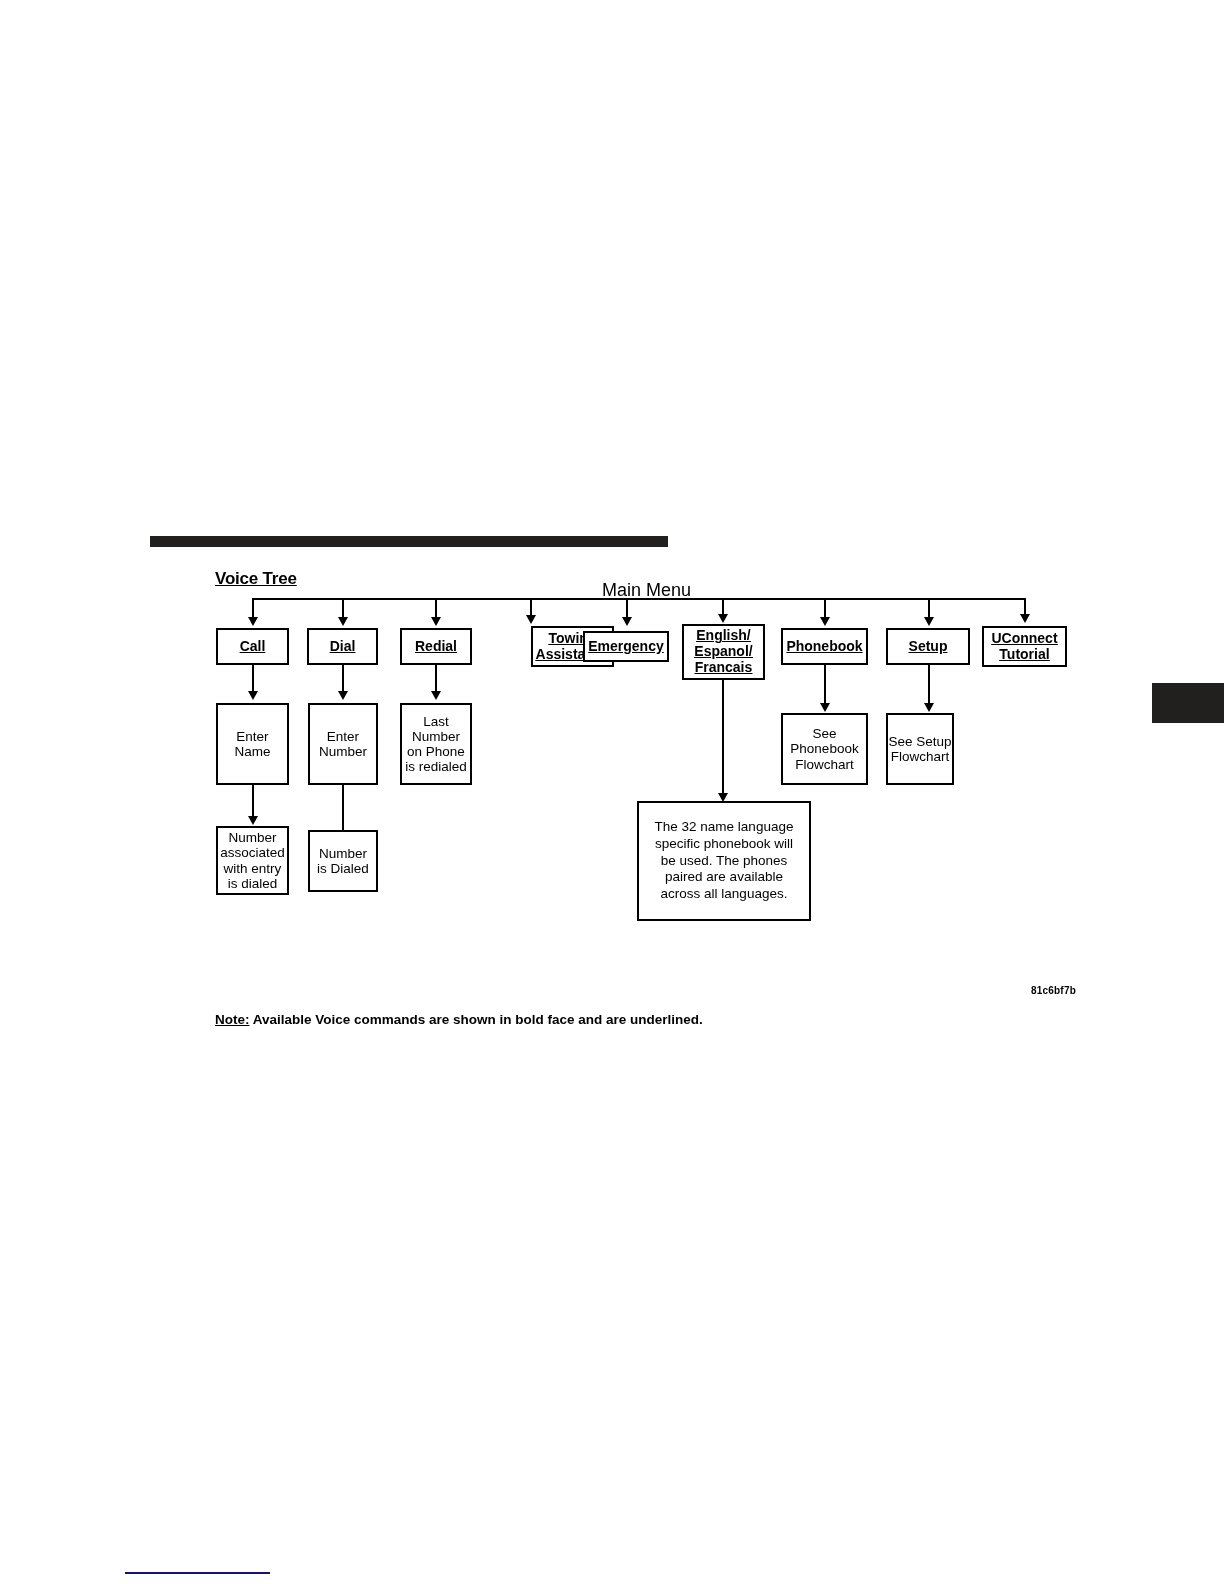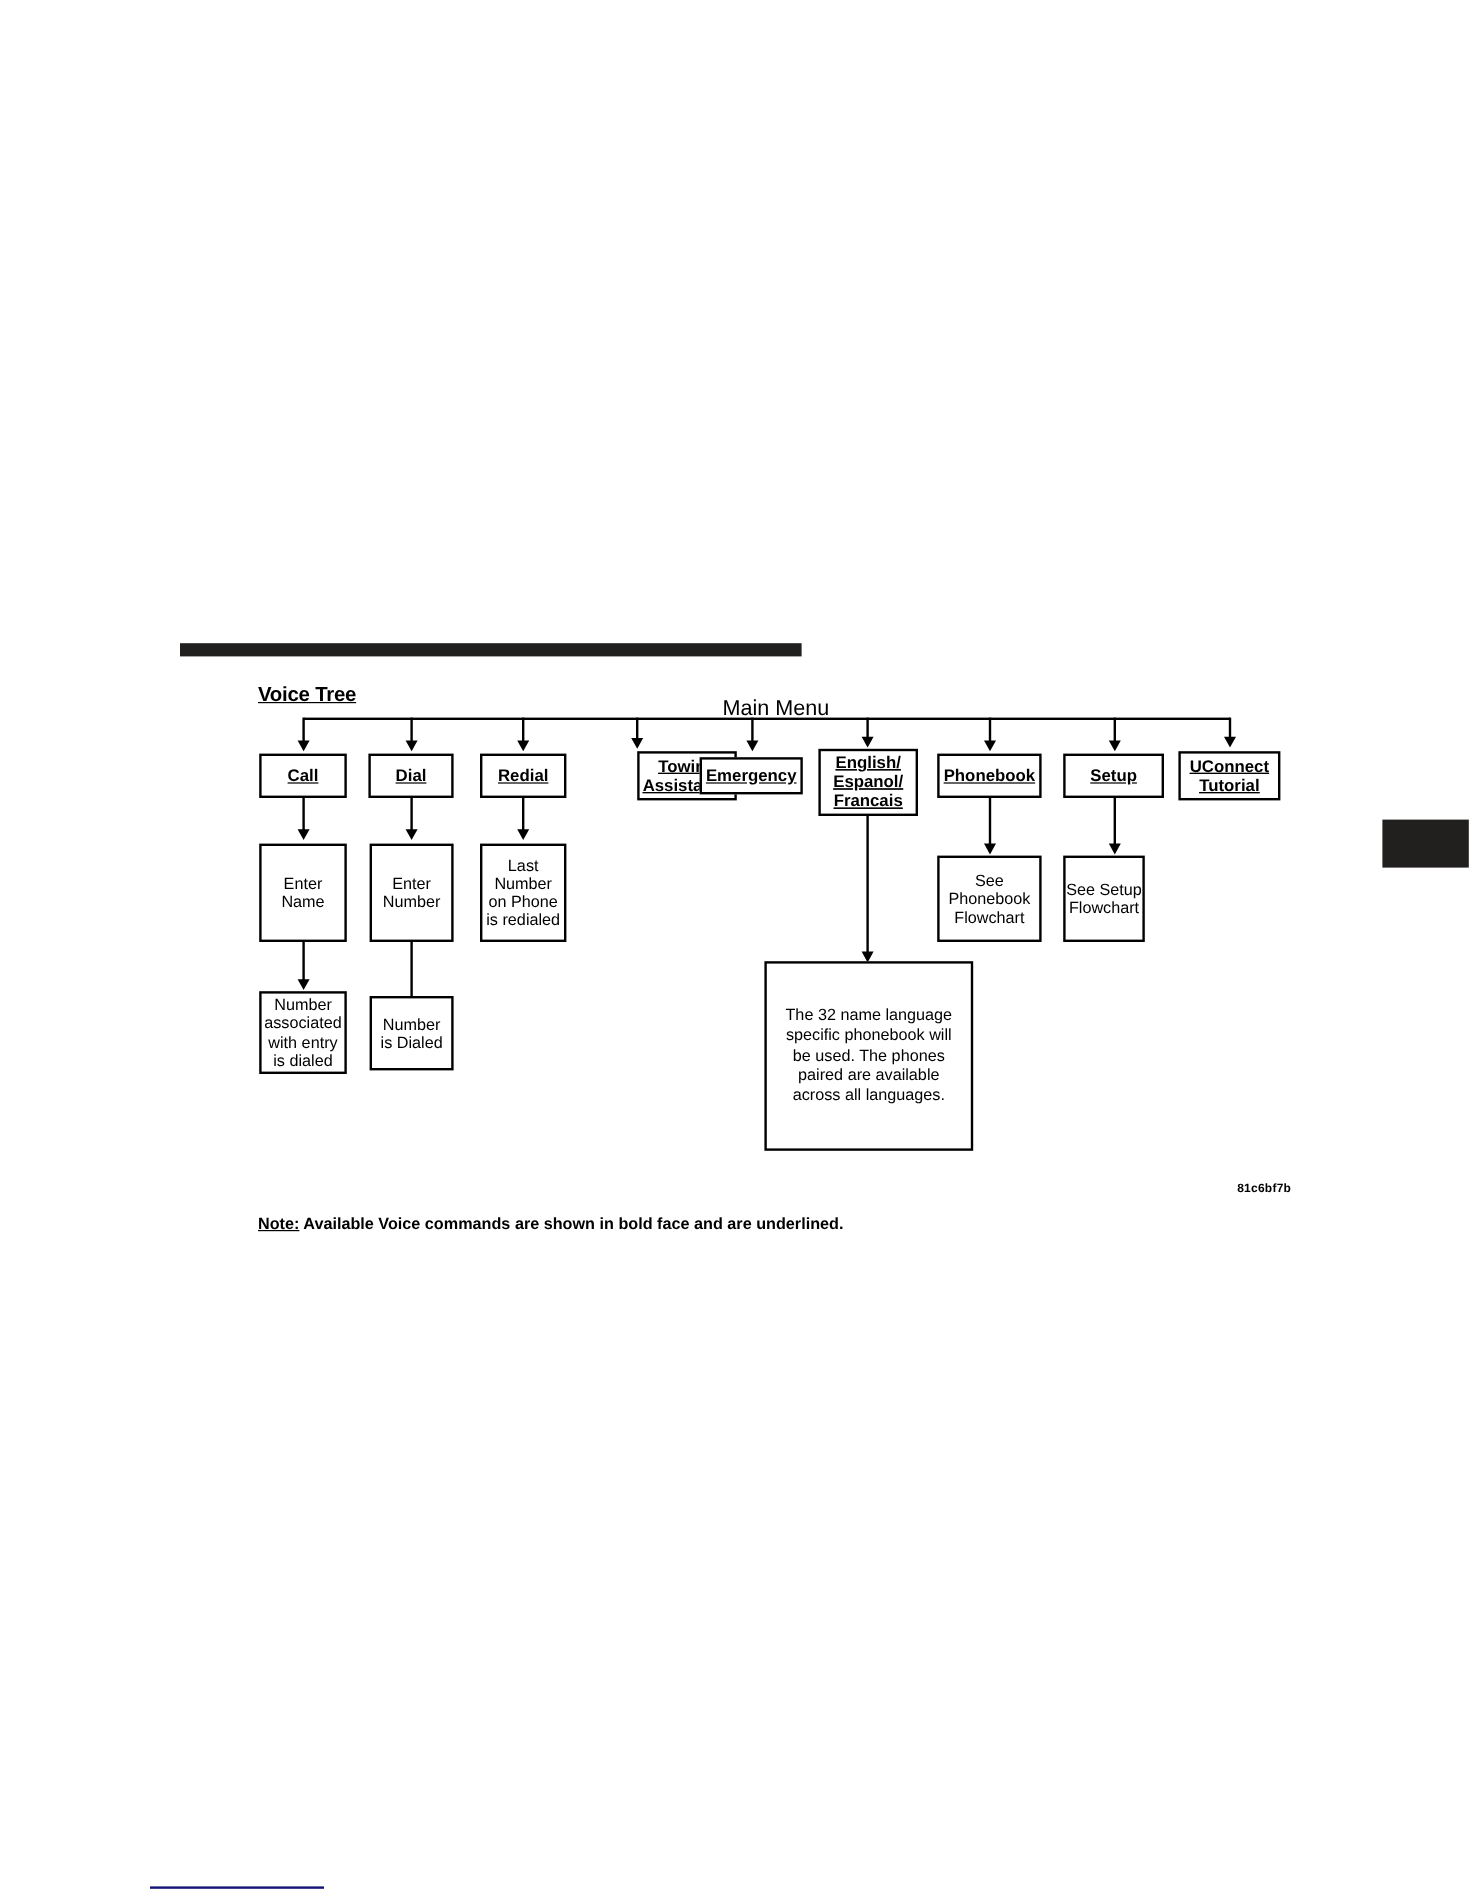--- a/index.html
+++ b/index.html
@@ -302,21 +302,21 @@
     </span>
   </div>
 
   <div class="box plain" style="left:308px; top:830px; width:70px; height:62px;">
     <span>
       <span class="ln">Number</span>
       <span class="ln">is Dialed</span>
     </span>
   </div>
 
-  <div class="box note-box" style="left:637px; top:801px; width:174px; height:158px;">
+  <div class="box note-box" style="left:637px; top:801px; width:174px; height:120px;">
     <span>
       <span class="ln">The 32 name language</span>
       <span class="ln">specific phonebook will be</span>
       <span class="ln">used. The phones paired</span>
       <span class="ln">are available across all</span>
       <span class="ln">languages.</span>
     </span>
   </div>
 
   <div class="note"><span class="u">Note:</span><span> Available Voice commands are shown in bold face and are underlined.</span></div>

